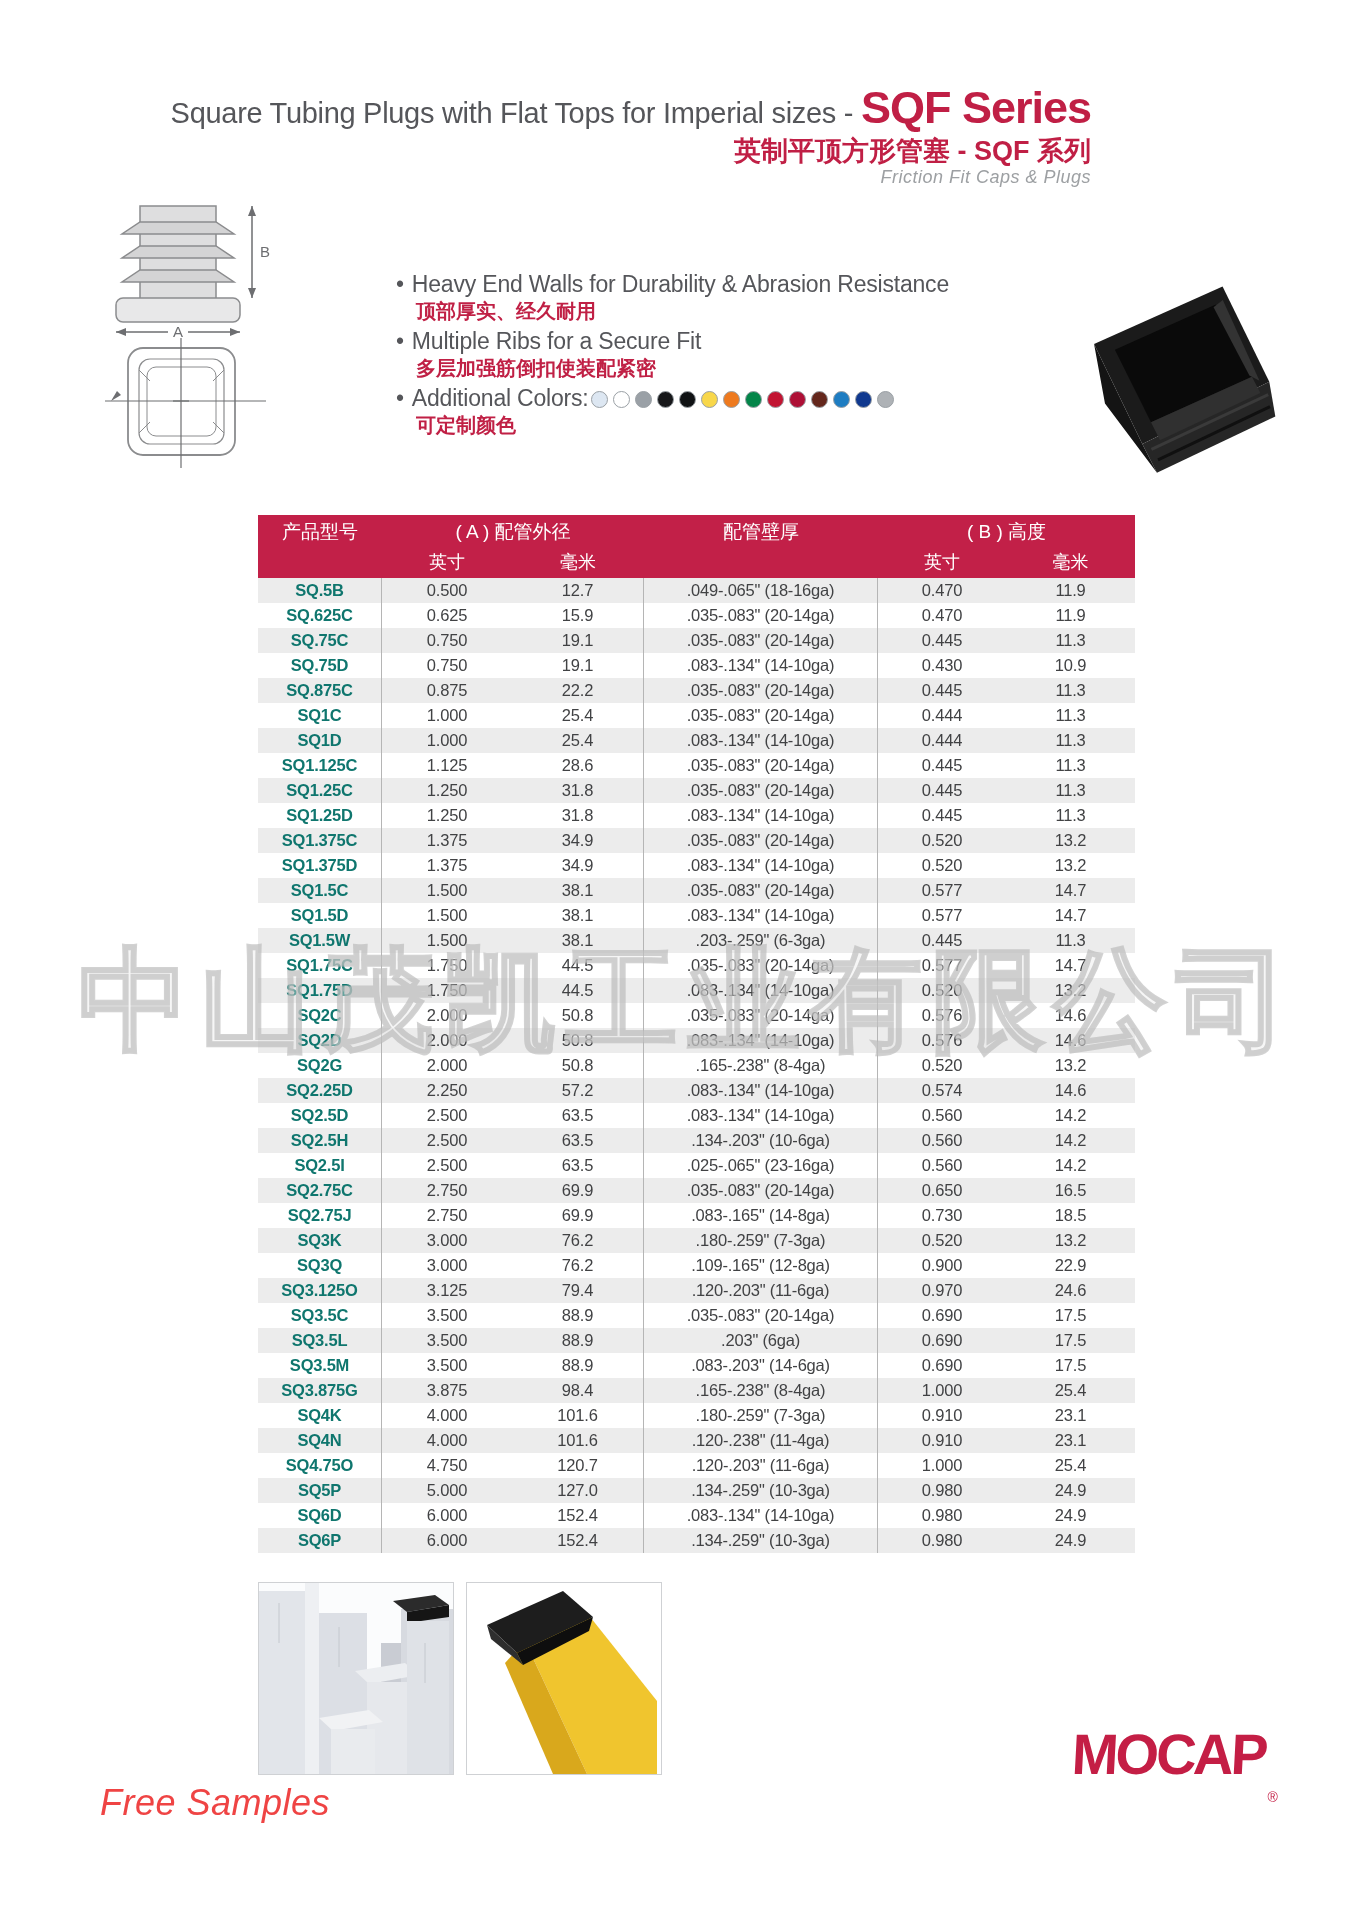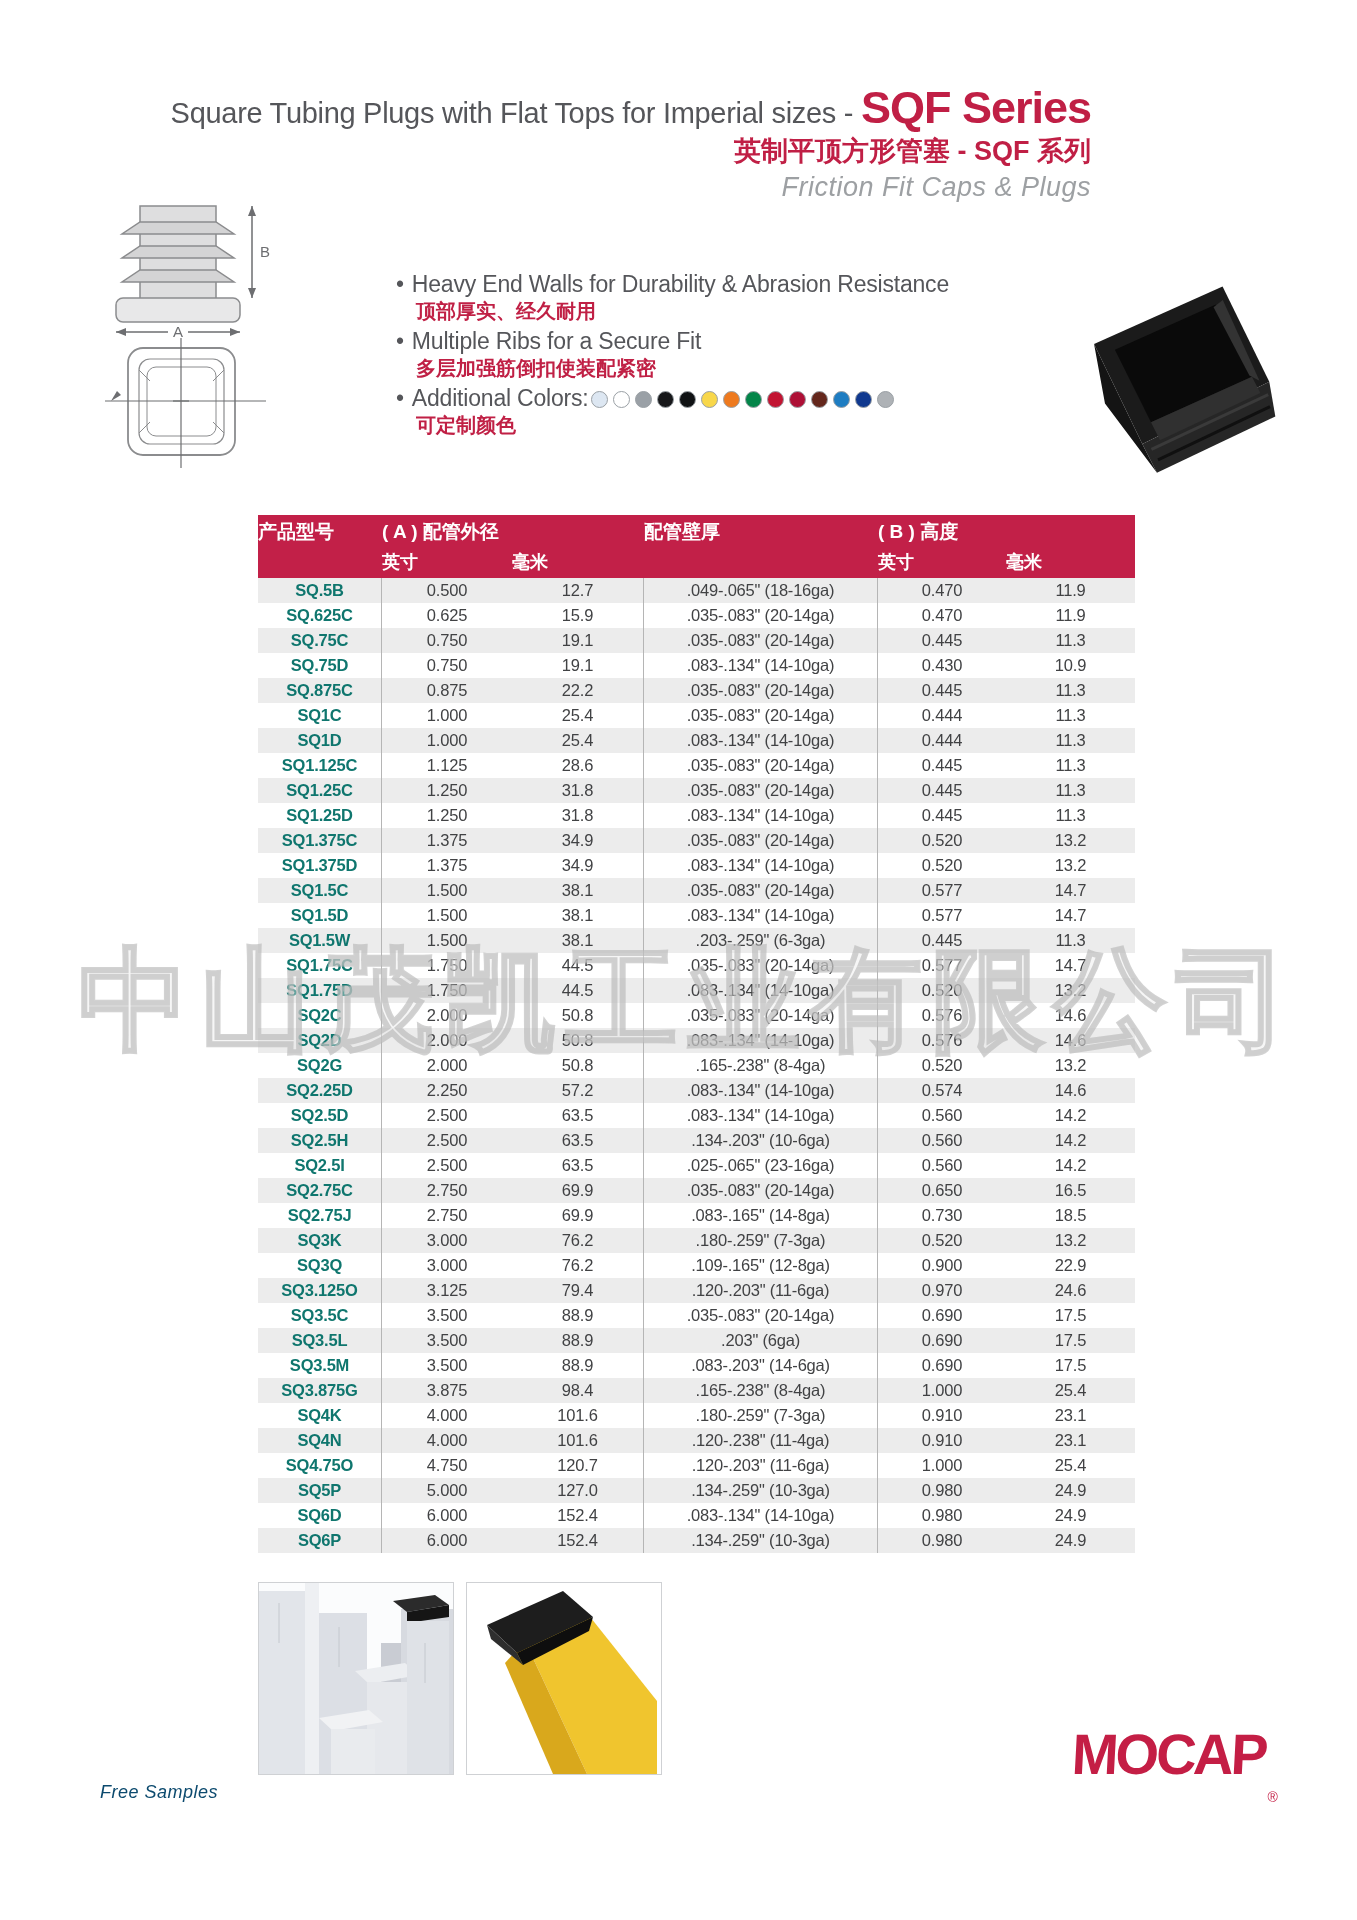--- a/index.html
+++ b/index.html
@@ -7,21 +7,21 @@
     position:relative; width:1357px; height:1920px; background:#ffffff;
     font-family:"Liberation Sans", sans-serif; overflow:hidden;
   }
 
   
   .header-block { position:absolute; top:94px; right:266px; text-align:right; }
   .title-line { white-space:nowrap; line-height:28px; }
   .title-prefix { font-size:29px; color:#55565a; letter-spacing:-0.3px; }
   .title-series { font-size:45px; font-weight:700; color:#c01f45; letter-spacing:-1px; }
   .title-cn { font-size:27px; font-weight:700; color:#c01f45; margin-top:3px; line-height:32px; }
-  .subtitle { font-size:27px; font-style:italic; color:#9da0a3; margin-top:5px; letter-spacing:0.5px; }
+  .subtitle { font-size:18px; font-style:italic; color:#9da0a3; letter-spacing:0.5px; }
 
   
   .diag { position:absolute; }
   .diag-side { left:100px; top:188px; }
   .diag-top  { left:103px; top:338px; }
   .diag text { font-family:"Liberation Sans",sans-serif; font-size:15px; fill:#6d6e71; }
 
   
   .features { position:absolute; left:396px; top:270px; width:640px; }
   .feature .en { font-size:23px; color:#55565a; line-height:29px; letter-spacing:-0.2px; white-space:nowrap; }
@@ -32,41 +32,41 @@
   .dot { width:17px; height:17px; border-radius:50%; border:1px solid #9aa0a5; box-sizing:border-box; display:inline-block; }
 
   
   .plug-photo { position:absolute; left:1078px; top:258px; }
 
   
   .ptable { position:absolute; left:258px; top:515px; width:877px; }
   .thead1, .thead2, .trow { display:grid; grid-template-columns:124px 130px 132px 234px 128px 129px; }
   .thead1 { grid-template-columns:124px 262px 234px 257px; background:#c22048; height:33px; line-height:33px; }
   .thead2 { background:#c22048; height:30px; line-height:28px; }
-  .thead1 div, .thead2 div { color:#ffffff; font-weight:700; }
+  .thead1 div, .thead2 div { color:#ffffff; text-align:center; font-weight:400; }
   .thead1 div { font-size:19px; }
   .thead2 div { font-size:18px; }
   .trow { height:25px; line-height:25px; background:#ffffff; }
   .trow.odd { background:#ececec; }
   .cell { text-align:center; font-size:16.5px; color:#414244; letter-spacing:-0.2px; white-space:nowrap; overflow:hidden; }
   .cell.model { font-weight:700; color:#0f766e; }
   .trow .cell:nth-child(1), .trow .cell:nth-child(3), .trow .cell:nth-child(4) { border-right:1px solid #b5b5b5; }
 
   
   .watermark {
     position:absolute; left:78px; top:926px; width:1250px; white-space:nowrap;
     font-size:112px; font-weight:700; letter-spacing:10px; z-index:40; pointer-events:none;
     color:rgba(232,232,232,0.40); -webkit-text-stroke:2.5px rgba(182,182,182,0.62);
   }
 
   
   .photo { position:absolute; top:1582px; width:196px; height:193px; border:1px solid #cfd1d4; box-sizing:border-box; background:#fff; }
   .photo-left { left:258px; }
   .photo-right { left:466px; }
-  .free-samples { position:absolute; left:100px; top:1782px; font-size:18px; font-style:italic; color:#0c4a6e; letter-spacing:0.5px;text-align:center; }
+  .free-samples { position:absolute; left:100px; top:1782px; font-size:36px; font-style:italic; color:#ef4444; letter-spacing:0.5px;text-align:center; }
   .mocap { position:absolute; left:1072px; top:1722px; color:#c41e45; white-space:nowrap; }
   .mocap .word { font-size:56px; font-weight:800; letter-spacing:-3px; display:inline-block; transform:skewX(-3deg) scaleY(1.02); }
   .mocap .reg { font-size:14px; vertical-align:-28px; margin-left:2px; }
 </style>
 </head>
 <body>
 
 <div class="page">
 
   <div class="header-block">

